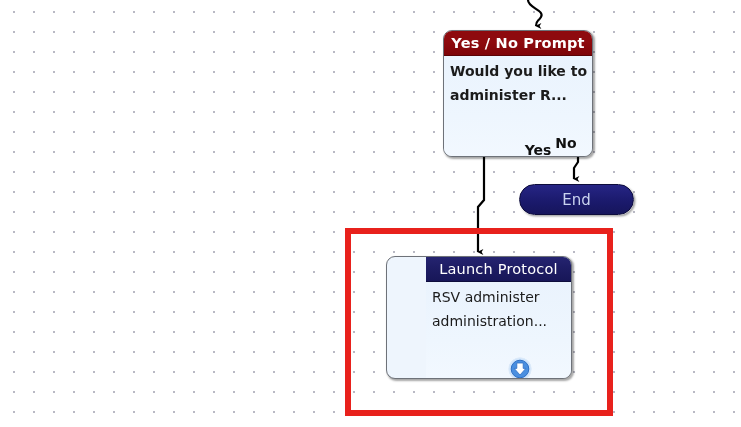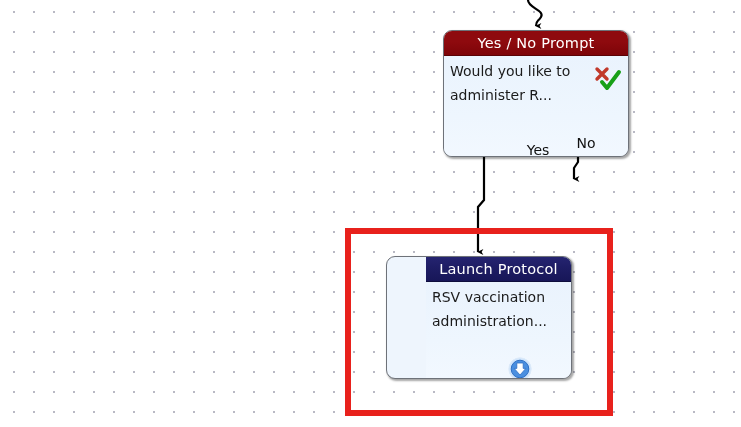--- a/index.html
+++ b/index.html
@@ -129,21 +129,21 @@
     <path d="M 528 0 C 528 8, 545 10, 541 17 C 538 22, 536 20, 536 26" fill="none" stroke="#000000" stroke-width="2.2" marker-end="url(#arrowhead)"></path>
 
     <path d="M 484 150 L 484 200 L 478 207 L 478 252" fill="none" stroke="#000000" stroke-width="2.2" marker-end="url(#arrowhead)"></path>
 
     <path d="M 578 150 L 578 162 L 574 168 L 574 179" fill="none" stroke="#000000" stroke-width="2.2" marker-end="url(#arrowhead)"></path>
 
   </svg>
 
   <div class="highlight-rect" id="highlight" style="left: 345px; top: 228px; width: 268px; height: 188px; border-width: 6px; border-color: rgb(232, 33, 28);"></div>
 
-  <div class="node" id="node-yes-no-prompt" style="left: 443px; top: 30px; width: 186px; height: 127px;">
+  <div class="node" id="node-yes-no-prompt" style="left: 443px; top: 30px; width: 150px; height: 127px; font-weight: bold;">
     <div class="node-header red">Yes / No Prompt</div>
     <div class="node-body">
       <div class="node-text">Would you like to
 administer R...</div>
 
       <div class="glyph" style="left:150px; top:10px; width:30px; height:28px;">
         <svg width="30" height="28" viewBox="0 0 30 28" xmlns="http://www.w3.org/2000/svg">
           <g>
             <path d="M3,3 L13,13 M13,3 L3,13" stroke="#c1392b" stroke-width="3.4" stroke-linecap="round"></path>
             <circle cx="8" cy="8" r="1.6" fill="#c1392b"></circle>
@@ -156,36 +156,39 @@
 
       <div class="branch-label" style="left:46px; top:86px;margin-left:48px;">Yes</div>
       <div class="port-arrow" style="left:46px; top:100px;">
         <svg width="22" height="22" viewBox="0 0 22 22" xmlns="http://www.w3.org/2000/svg">
           <circle cx="11" cy="11" r="10.2" fill="#cfe4fb" stroke="#dceaf9" stroke-width="1"></circle>
           <circle cx="11" cy="11" r="8" fill="#4a8fe0" stroke="#2f6fc4" stroke-width="1"></circle>
           <path d="M8,5.5 L14,5.5 L14,10.5 L16.5,10.5 L11,16.5 L5.5,10.5 L8,10.5 Z" fill="#ffffff" stroke="#2f6fc4" stroke-width="0.8"></path>
         </svg>
       </div>
 
-      <div class="branch-label" style="left:122px; top:79px;margin-left:20px;">No</div>
+      <div class="branch-label" style="left:122px; top:79px;">No</div>
       <div class="port-arrow" style="left:137px; top:100px;">
         <svg width="22" height="22" viewBox="0 0 22 22" xmlns="http://www.w3.org/2000/svg">
           <circle cx="11" cy="11" r="10.2" fill="#cfe4fb" stroke="#dceaf9" stroke-width="1"></circle>
           <circle cx="11" cy="11" r="8" fill="#4a8fe0" stroke="#2f6fc4" stroke-width="1"></circle>
           <path d="M8,5.5 L14,5.5 L14,10.5 L16.5,10.5 L11,16.5 L5.5,10.5 L8,10.5 Z" fill="#ffffff" stroke="#2f6fc4" stroke-width="0.8"></path>
         </svg>
       </div>
     </div>
   </div>
 
+  <div class="terminator" id="node-end" style="left: 519px; top: 184px; width: 115px; height: 31px; line-height: 31px;">
+    <span>End</span>
+  </div>
 
   <div class="node" id="node-launch-protocol" style="left: 386px; top: 256px; width: 186px; height: 123px; padding-left: 39px;">
     <div class="node-header navy">Launch Protocol</div>
     <div class="node-body">
-      <div class="node-text">RSV vaccination
+      <div class="node-text">RSV administer
 administration...</div>
 
       <div class="glyph" style="left:148px; top:10px; width:32px; height:32px;">
         <svg width="32" height="32" viewBox="0 0 32 32" xmlns="http://www.w3.org/2000/svg">
           <line x1="8" y1="9" x2="13" y2="20" stroke="#8a8a8a" stroke-width="1.3"></line>
           <line x1="21" y1="9" x2="14" y2="20" stroke="#8a8a8a" stroke-width="1.3"></line>
           <g>
             <circle cx="8" cy="8" r="5.6" fill="#2f74c8"></circle>
             <circle cx="6.3" cy="6.2" r="1.8" fill="#9dc6ef"></circle>
           </g>

